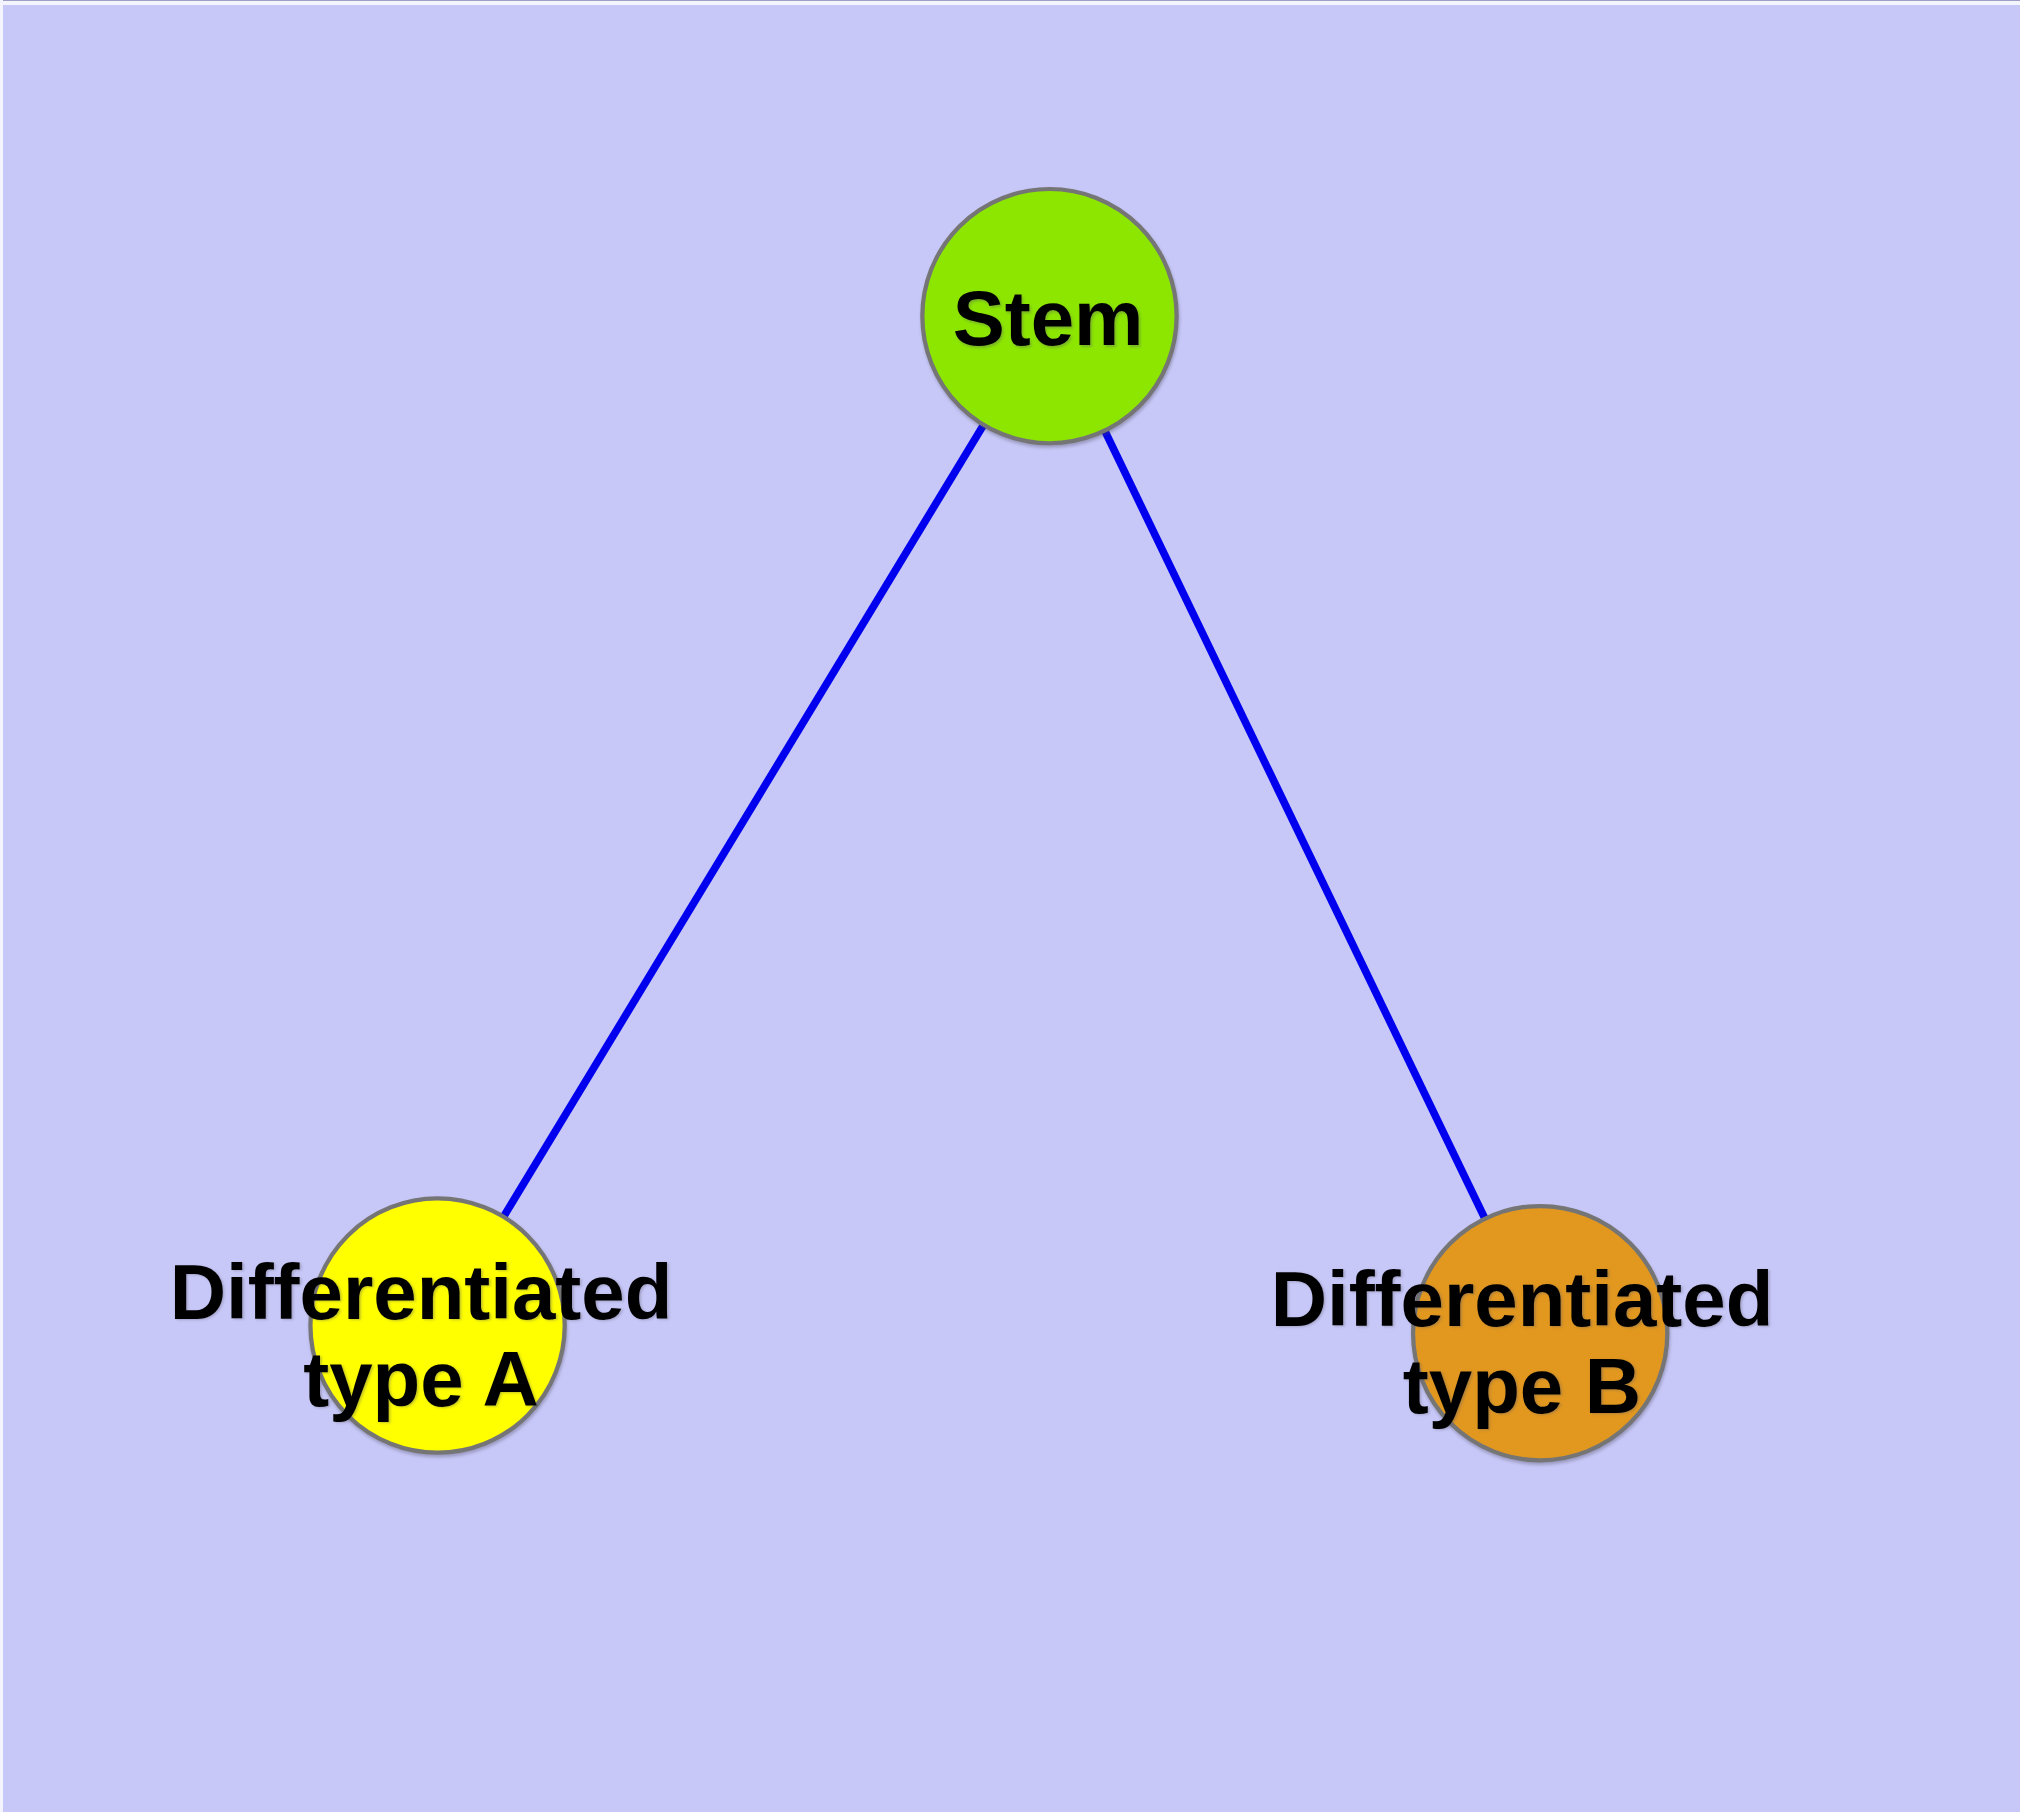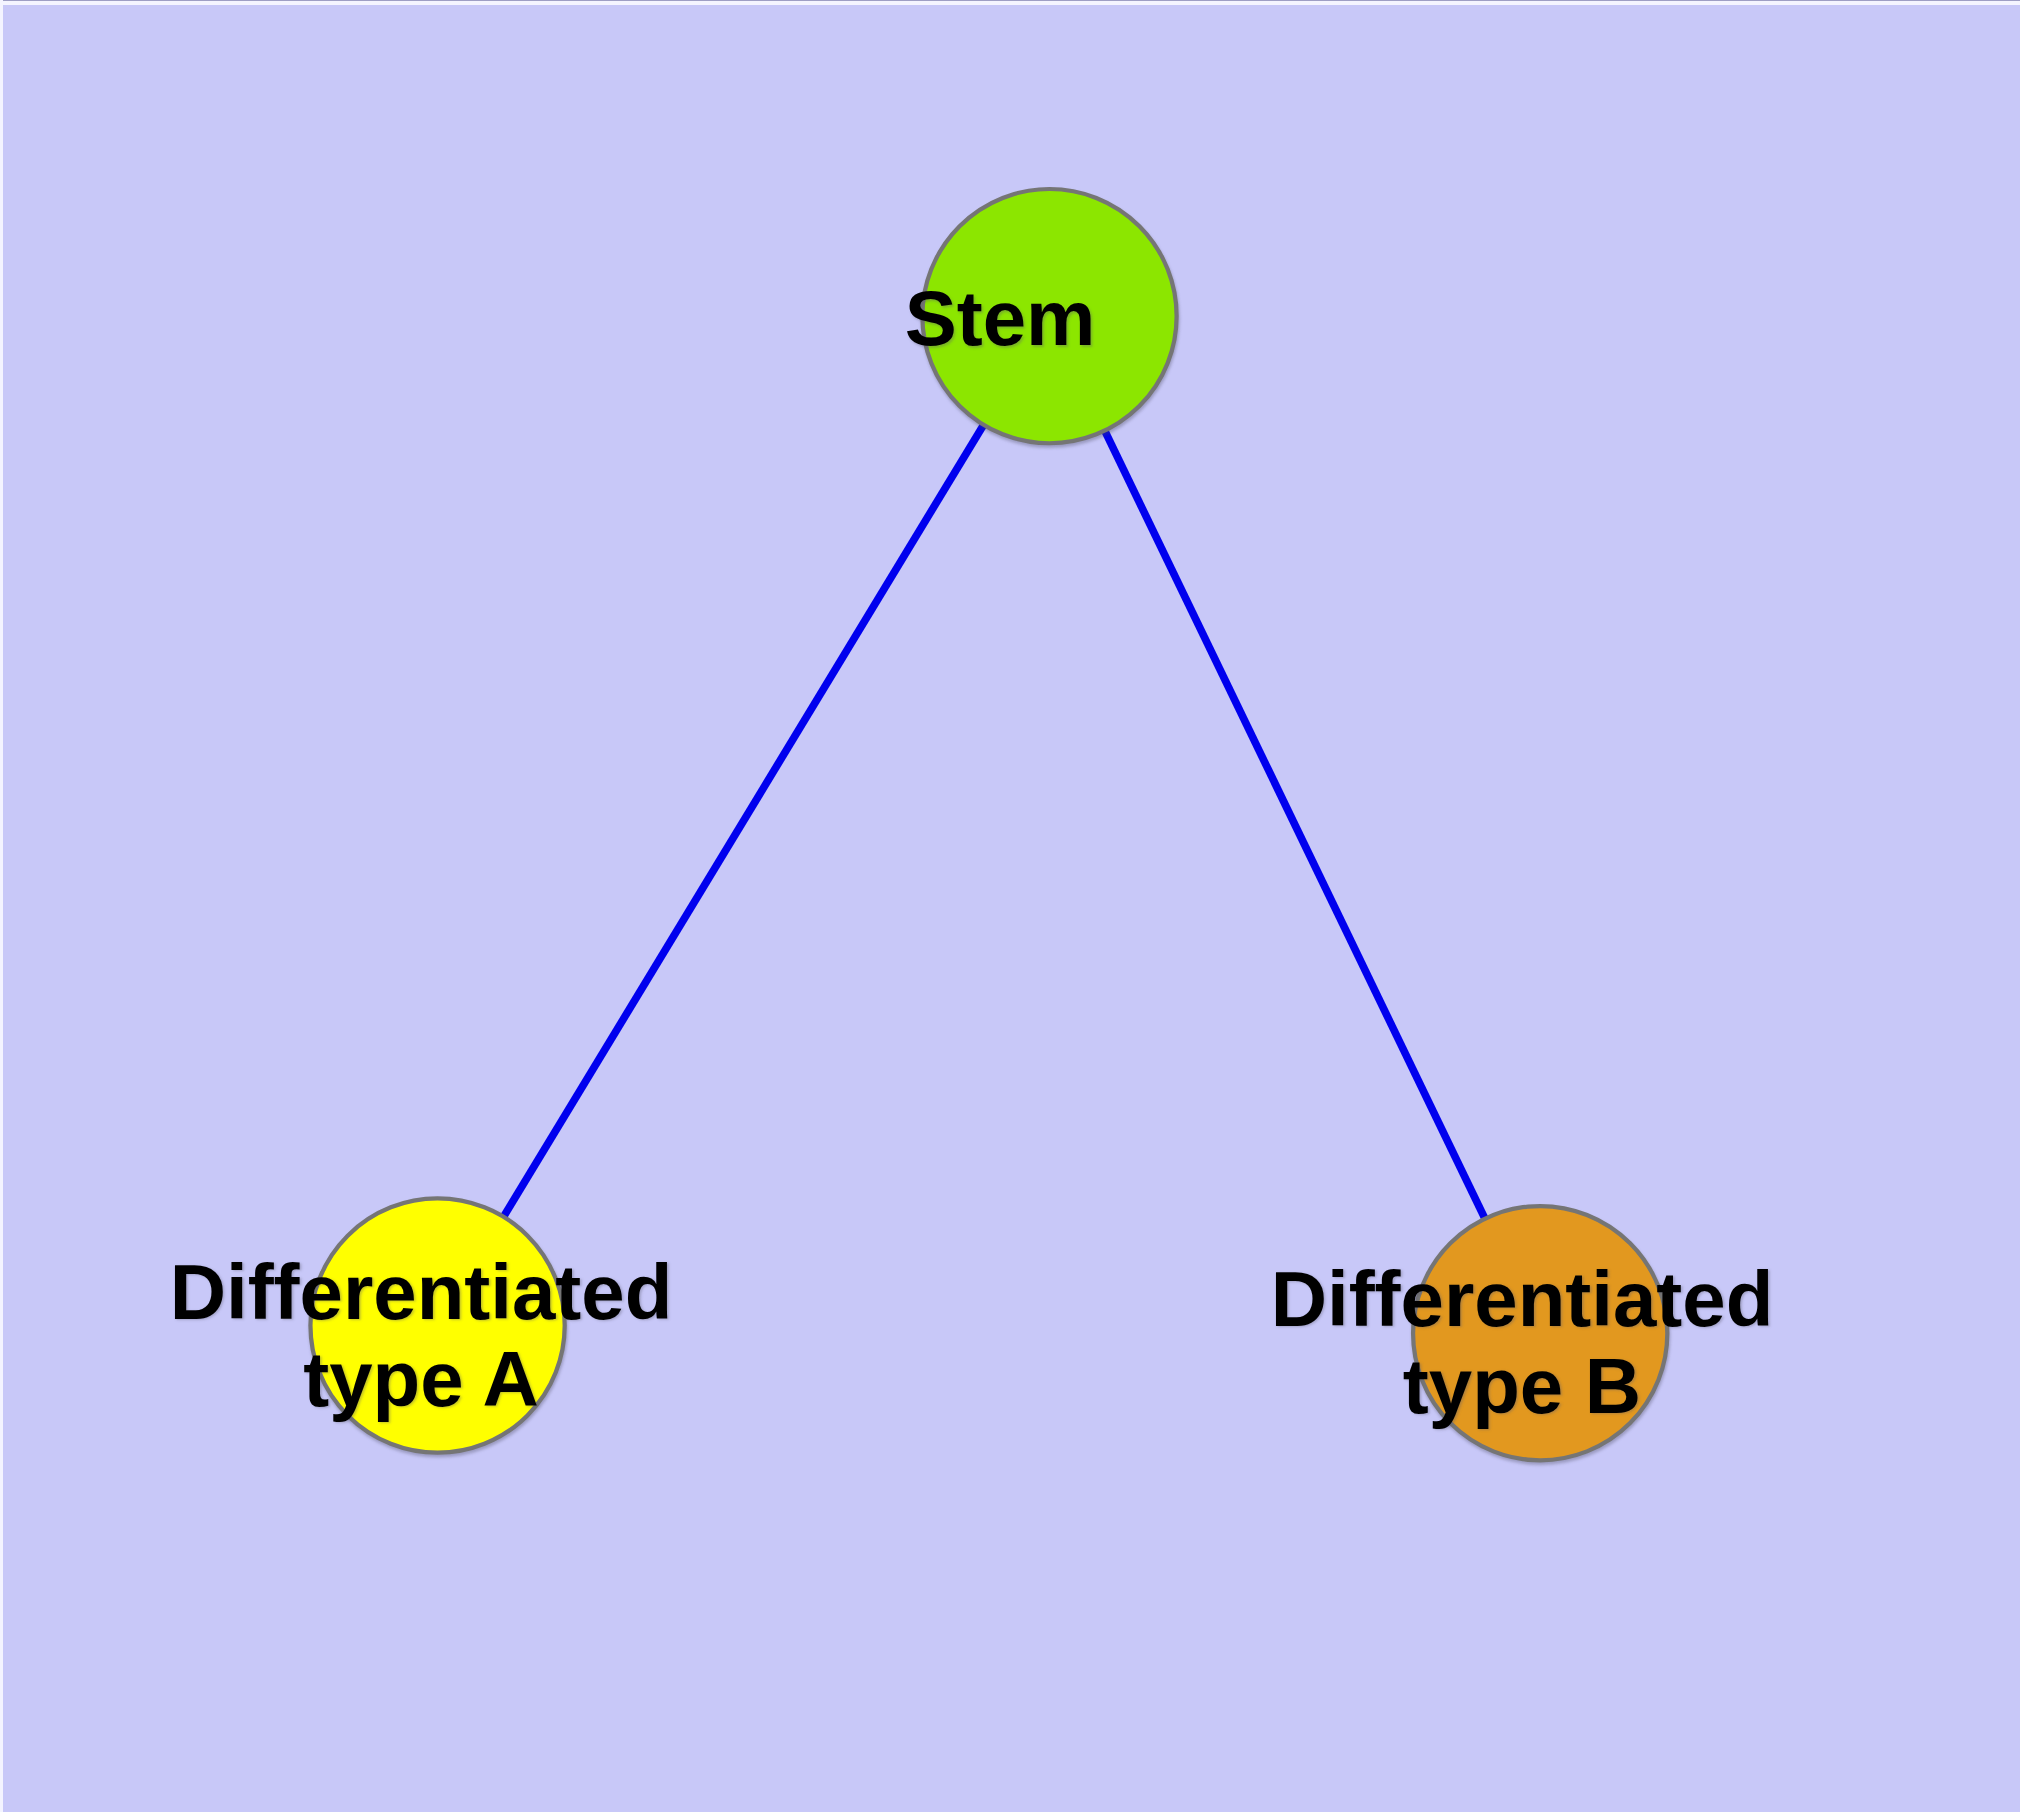--- a/index.html
+++ b/index.html
@@ -31,21 +31,21 @@
     transform: translate(-50%, -50%);
     text-align: center;
     white-space: pre-line;
     font-size: 78px;
     font-weight: bold;
     line-height: 1.12;
     color: #000;
     text-shadow: 1.7px 1.7px 2.5px rgba(90,90,110,0.35);
     pointer-events: auto;
   }
-  #label-stem  { left: 1000px; top: 319px;  }
+  #label-stem  { left: 1048px; top: 319px;  }
   #label-typeA { left: 421px;  top: 1336px; }
   #label-typeB { left: 1522px; top: 1343px; }
 </style>
 </head>
 <body>
 
 <div id="canvas">
 
   <svg id="graph-svg" width="2021" height="1812" viewBox="0 0 2384 2138">
 

